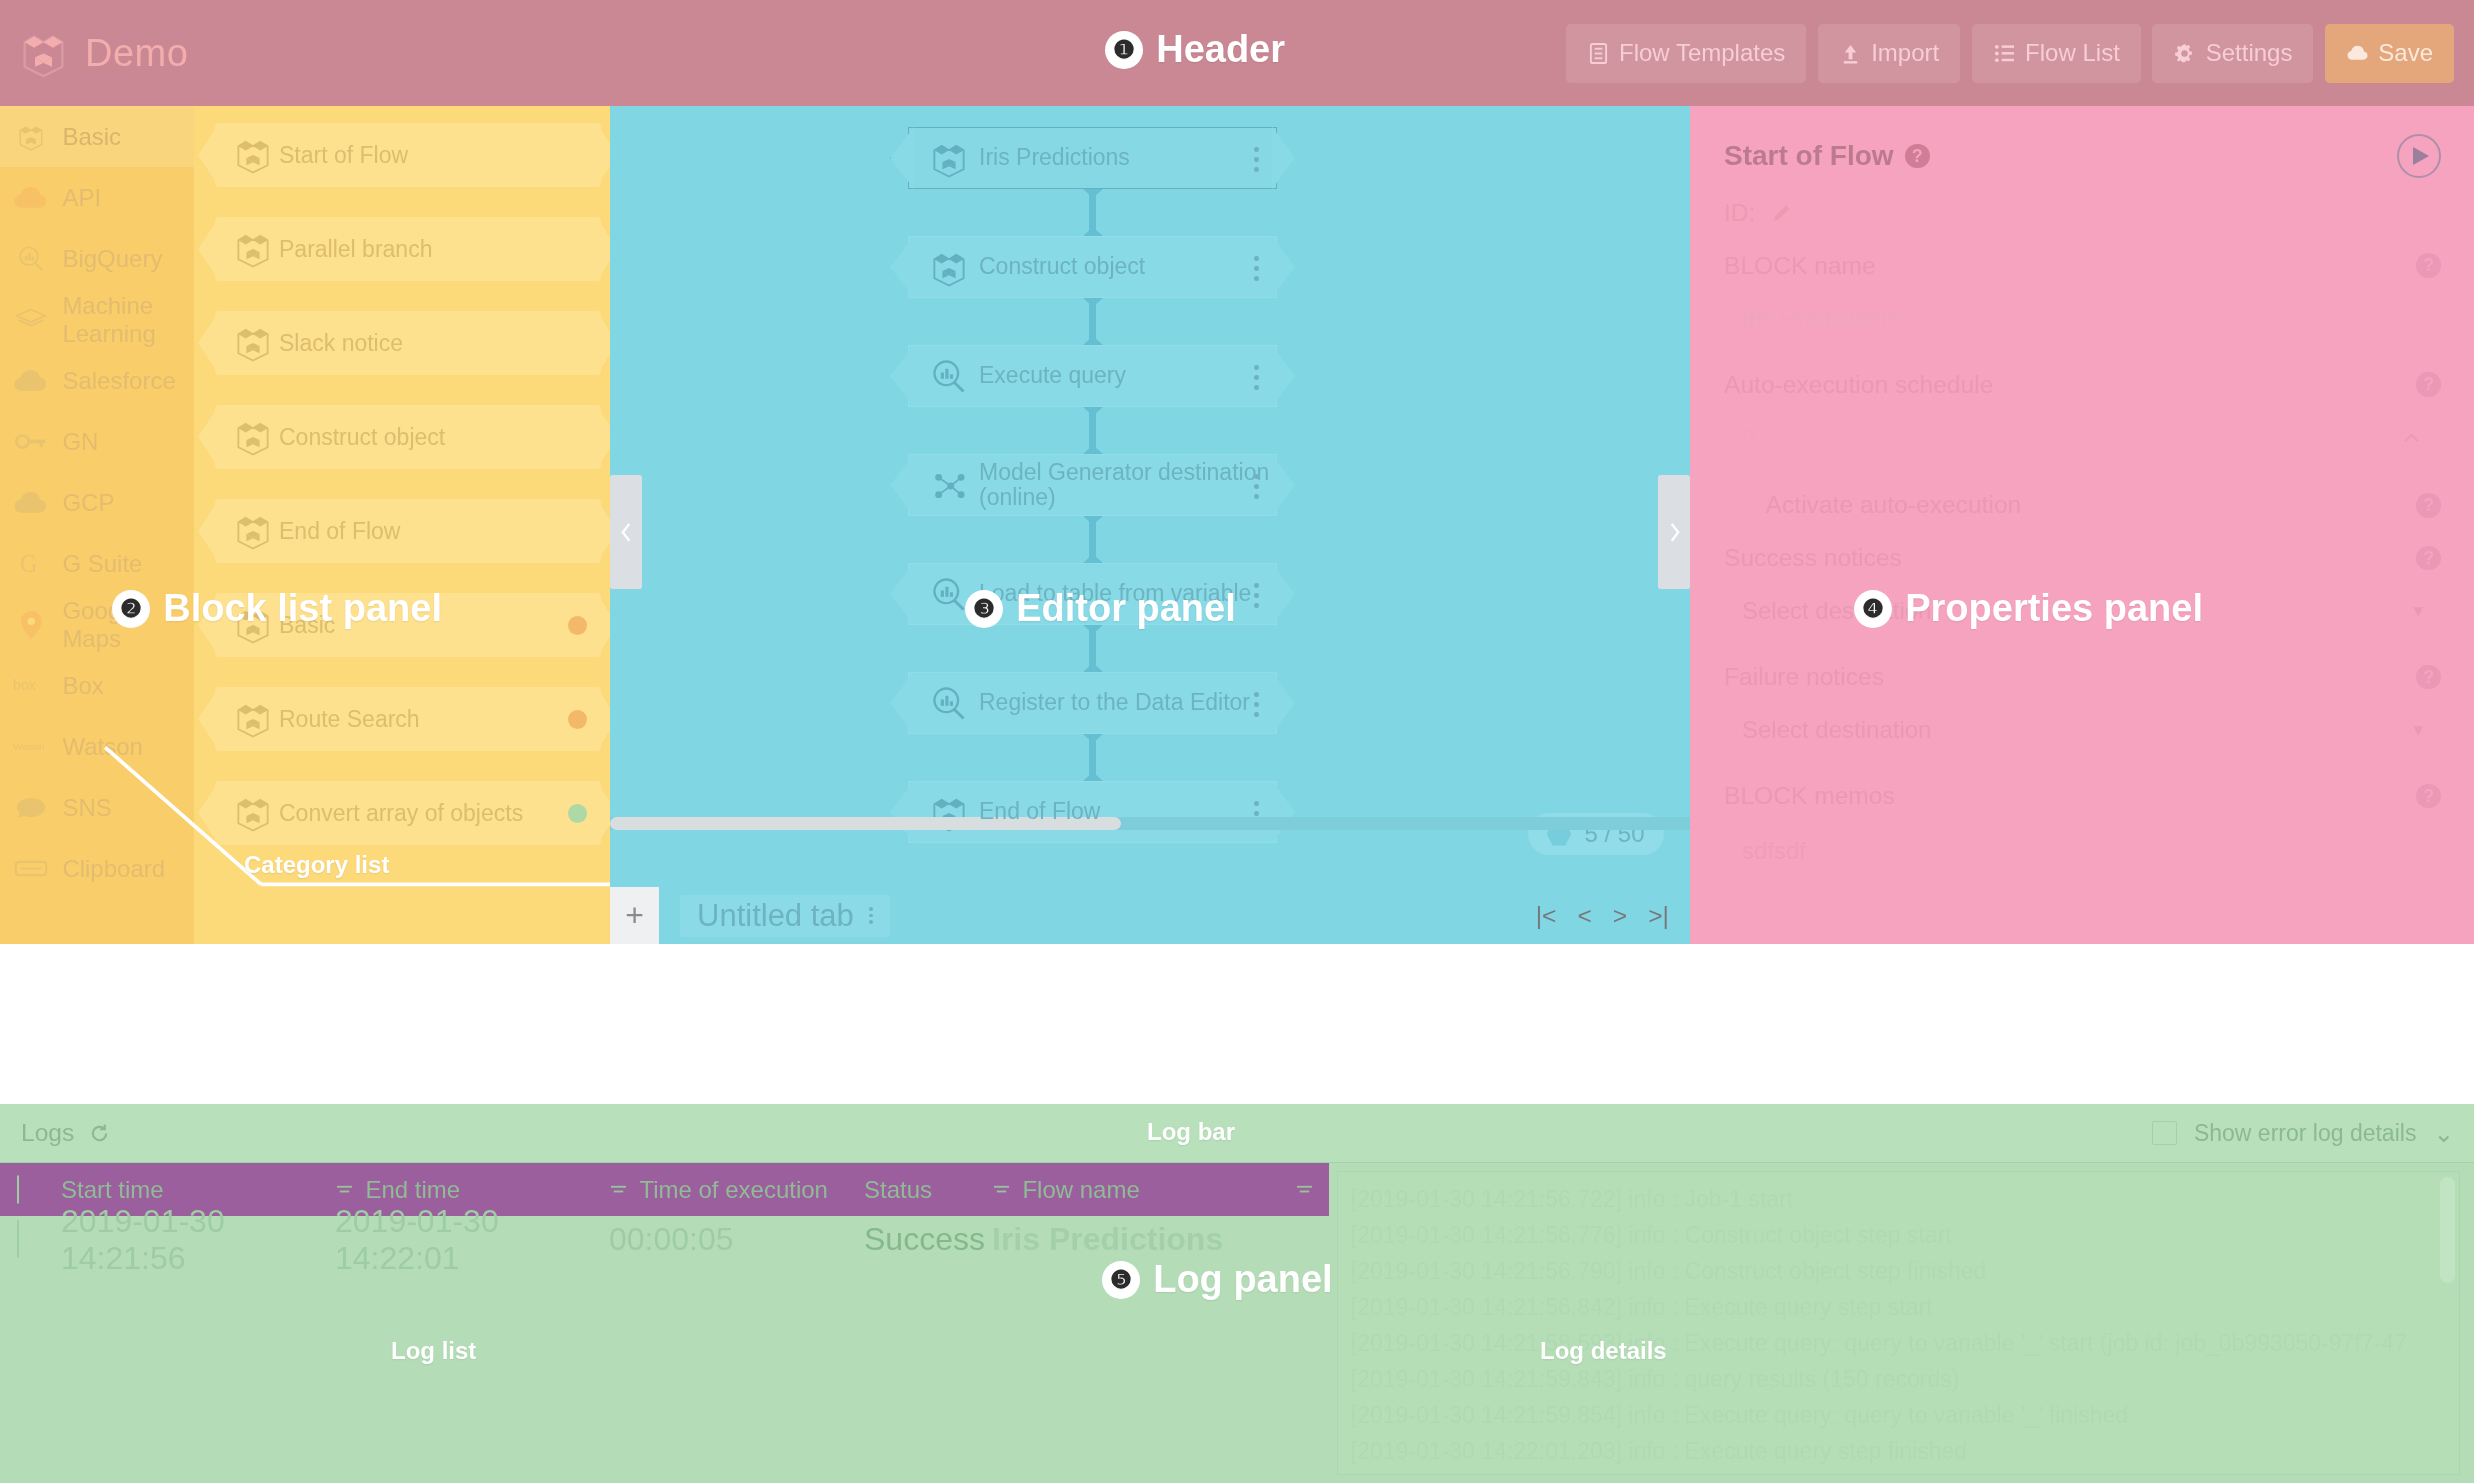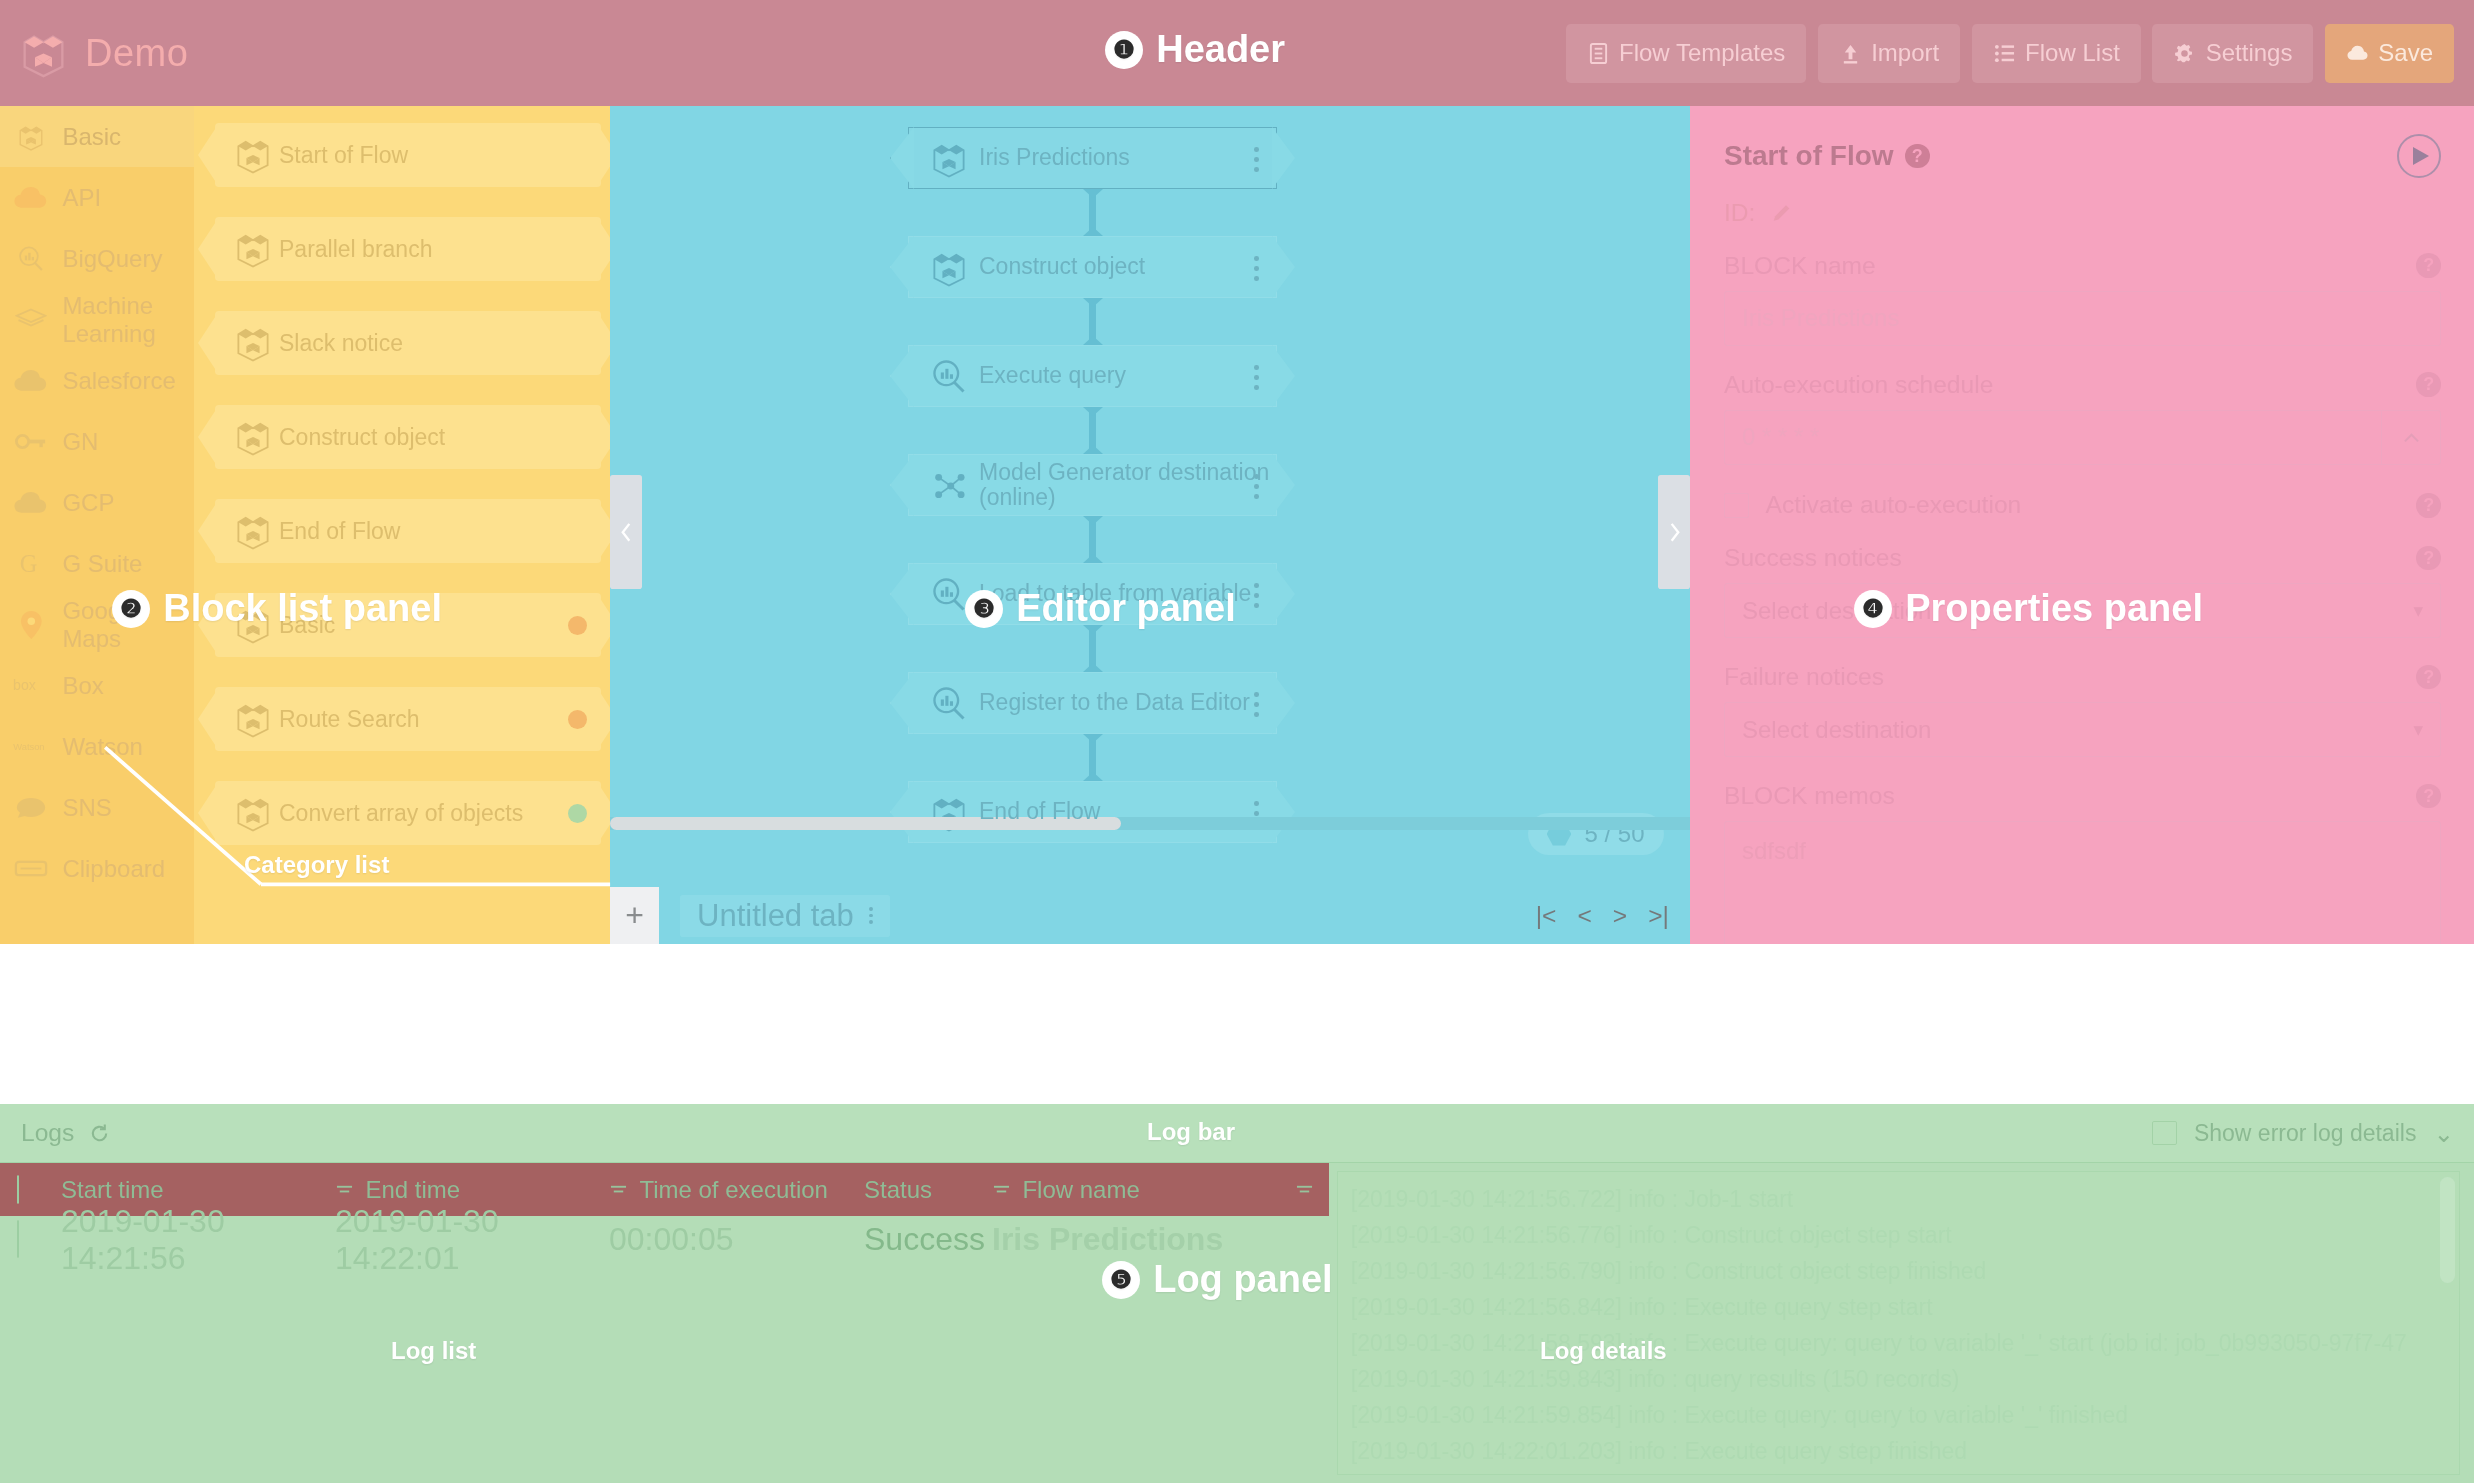--- a/index.html
+++ b/index.html
@@ -231,21 +231,21 @@
   .log-topbar .lt-title { color: #5a9b63; font-size: 24.6px; }
   .refresh-ico { margin-left: 13.2px; color: #5a9b63; font-size: 23px; display:inline-flex; }
   .log-topbar .right { margin-left: auto; display: flex; align-items: center; gap: 17px; }
   .log-topbar .right .checkbox { border-color: #7bbf82; }
   .log-topbar .right .lt-lbl { color: #5a9b63; font-size: 23px; }
   .chev { color: #5a9b63; font-size: 24.6px; }
 
   .log-body { display: flex; height: 321px; }
   .log-list { width: 1329px; flex-shrink: 0; }
   .log-thead {
-    display: flex; align-items: center; height: 53px; background: #7f1d1d;
+    display: flex; align-items: center; height: 53px; background: #701a75;
     color: #5f9f68; font-size: 24px; padding-left: 17px; gap: 0;
   }
   .th { display: flex; align-items: center; gap: 11.4px; }
   .sort-ico { color: #6aa972; font-size: 19px; display: inline-flex; }
   .cb-sm { width: 21px; height: 24.6px; border: 0.9px solid #72b97a; border-radius: 1.9px; }
   .log-row {
     display: flex; align-items: center; height: 47px; color: #74b67c; font-size: 32px;
     padding-left: 17px;
   }
   .log-row .status { color: #4f9b59; }

